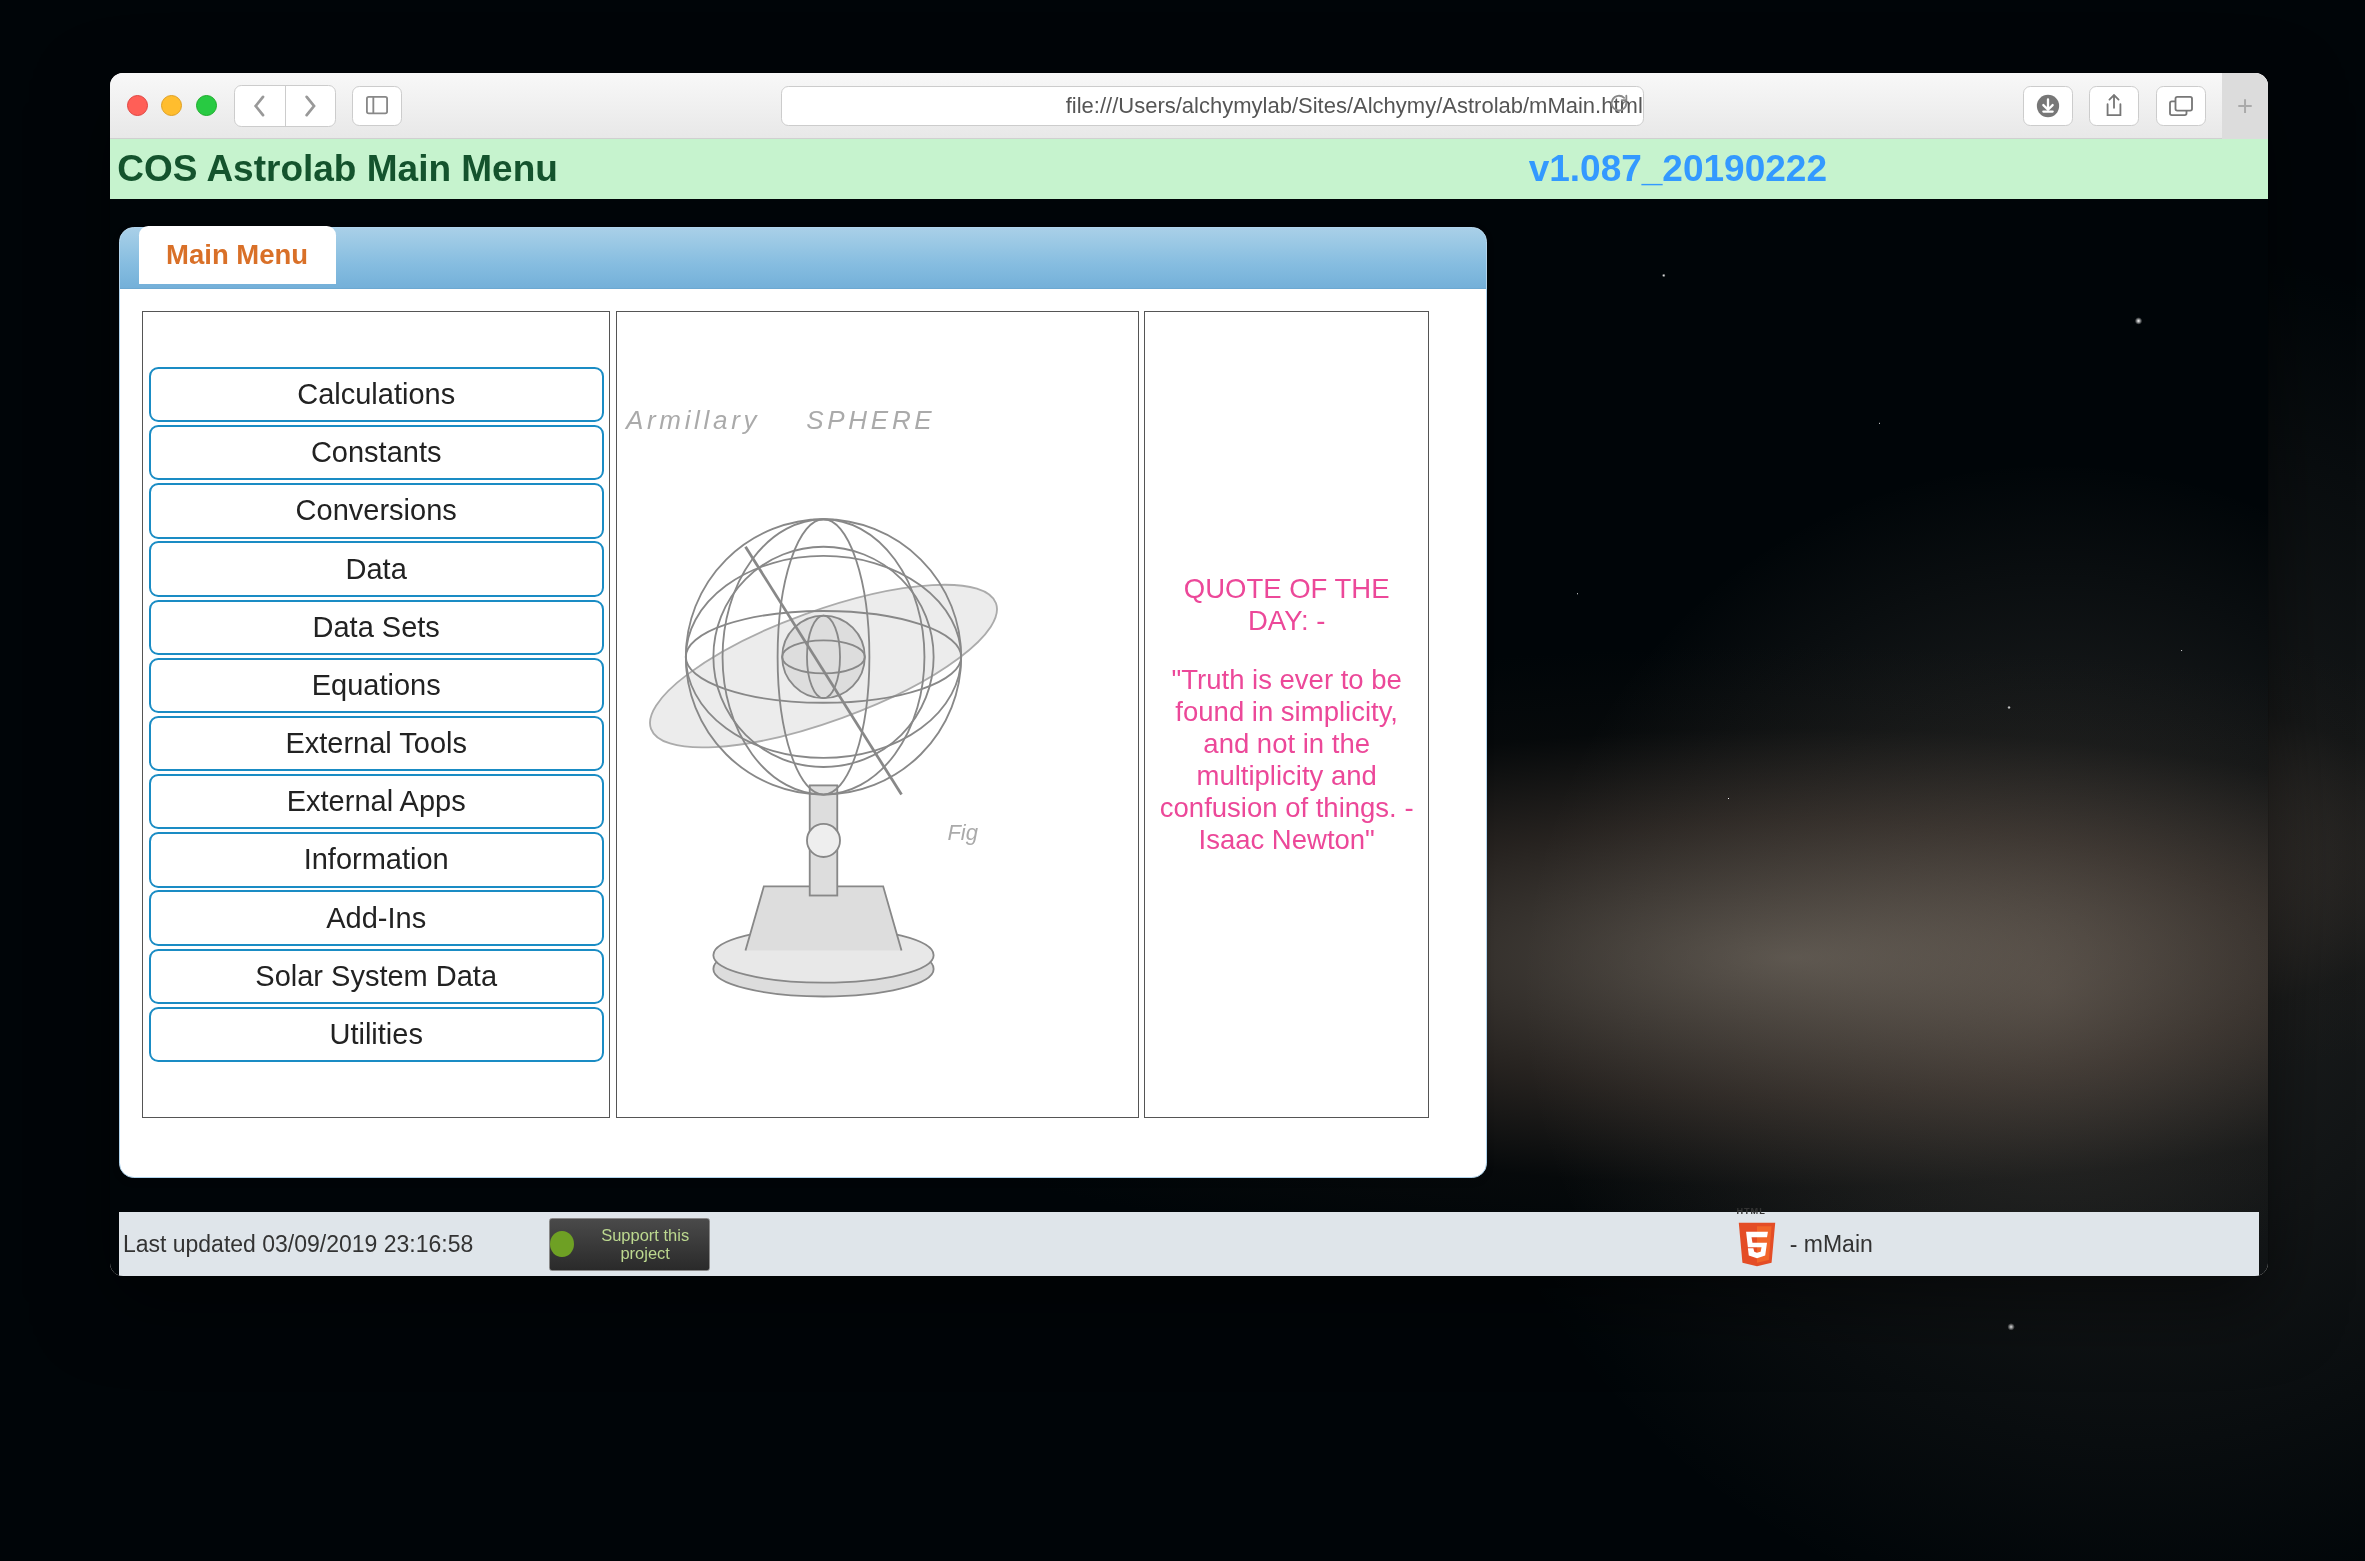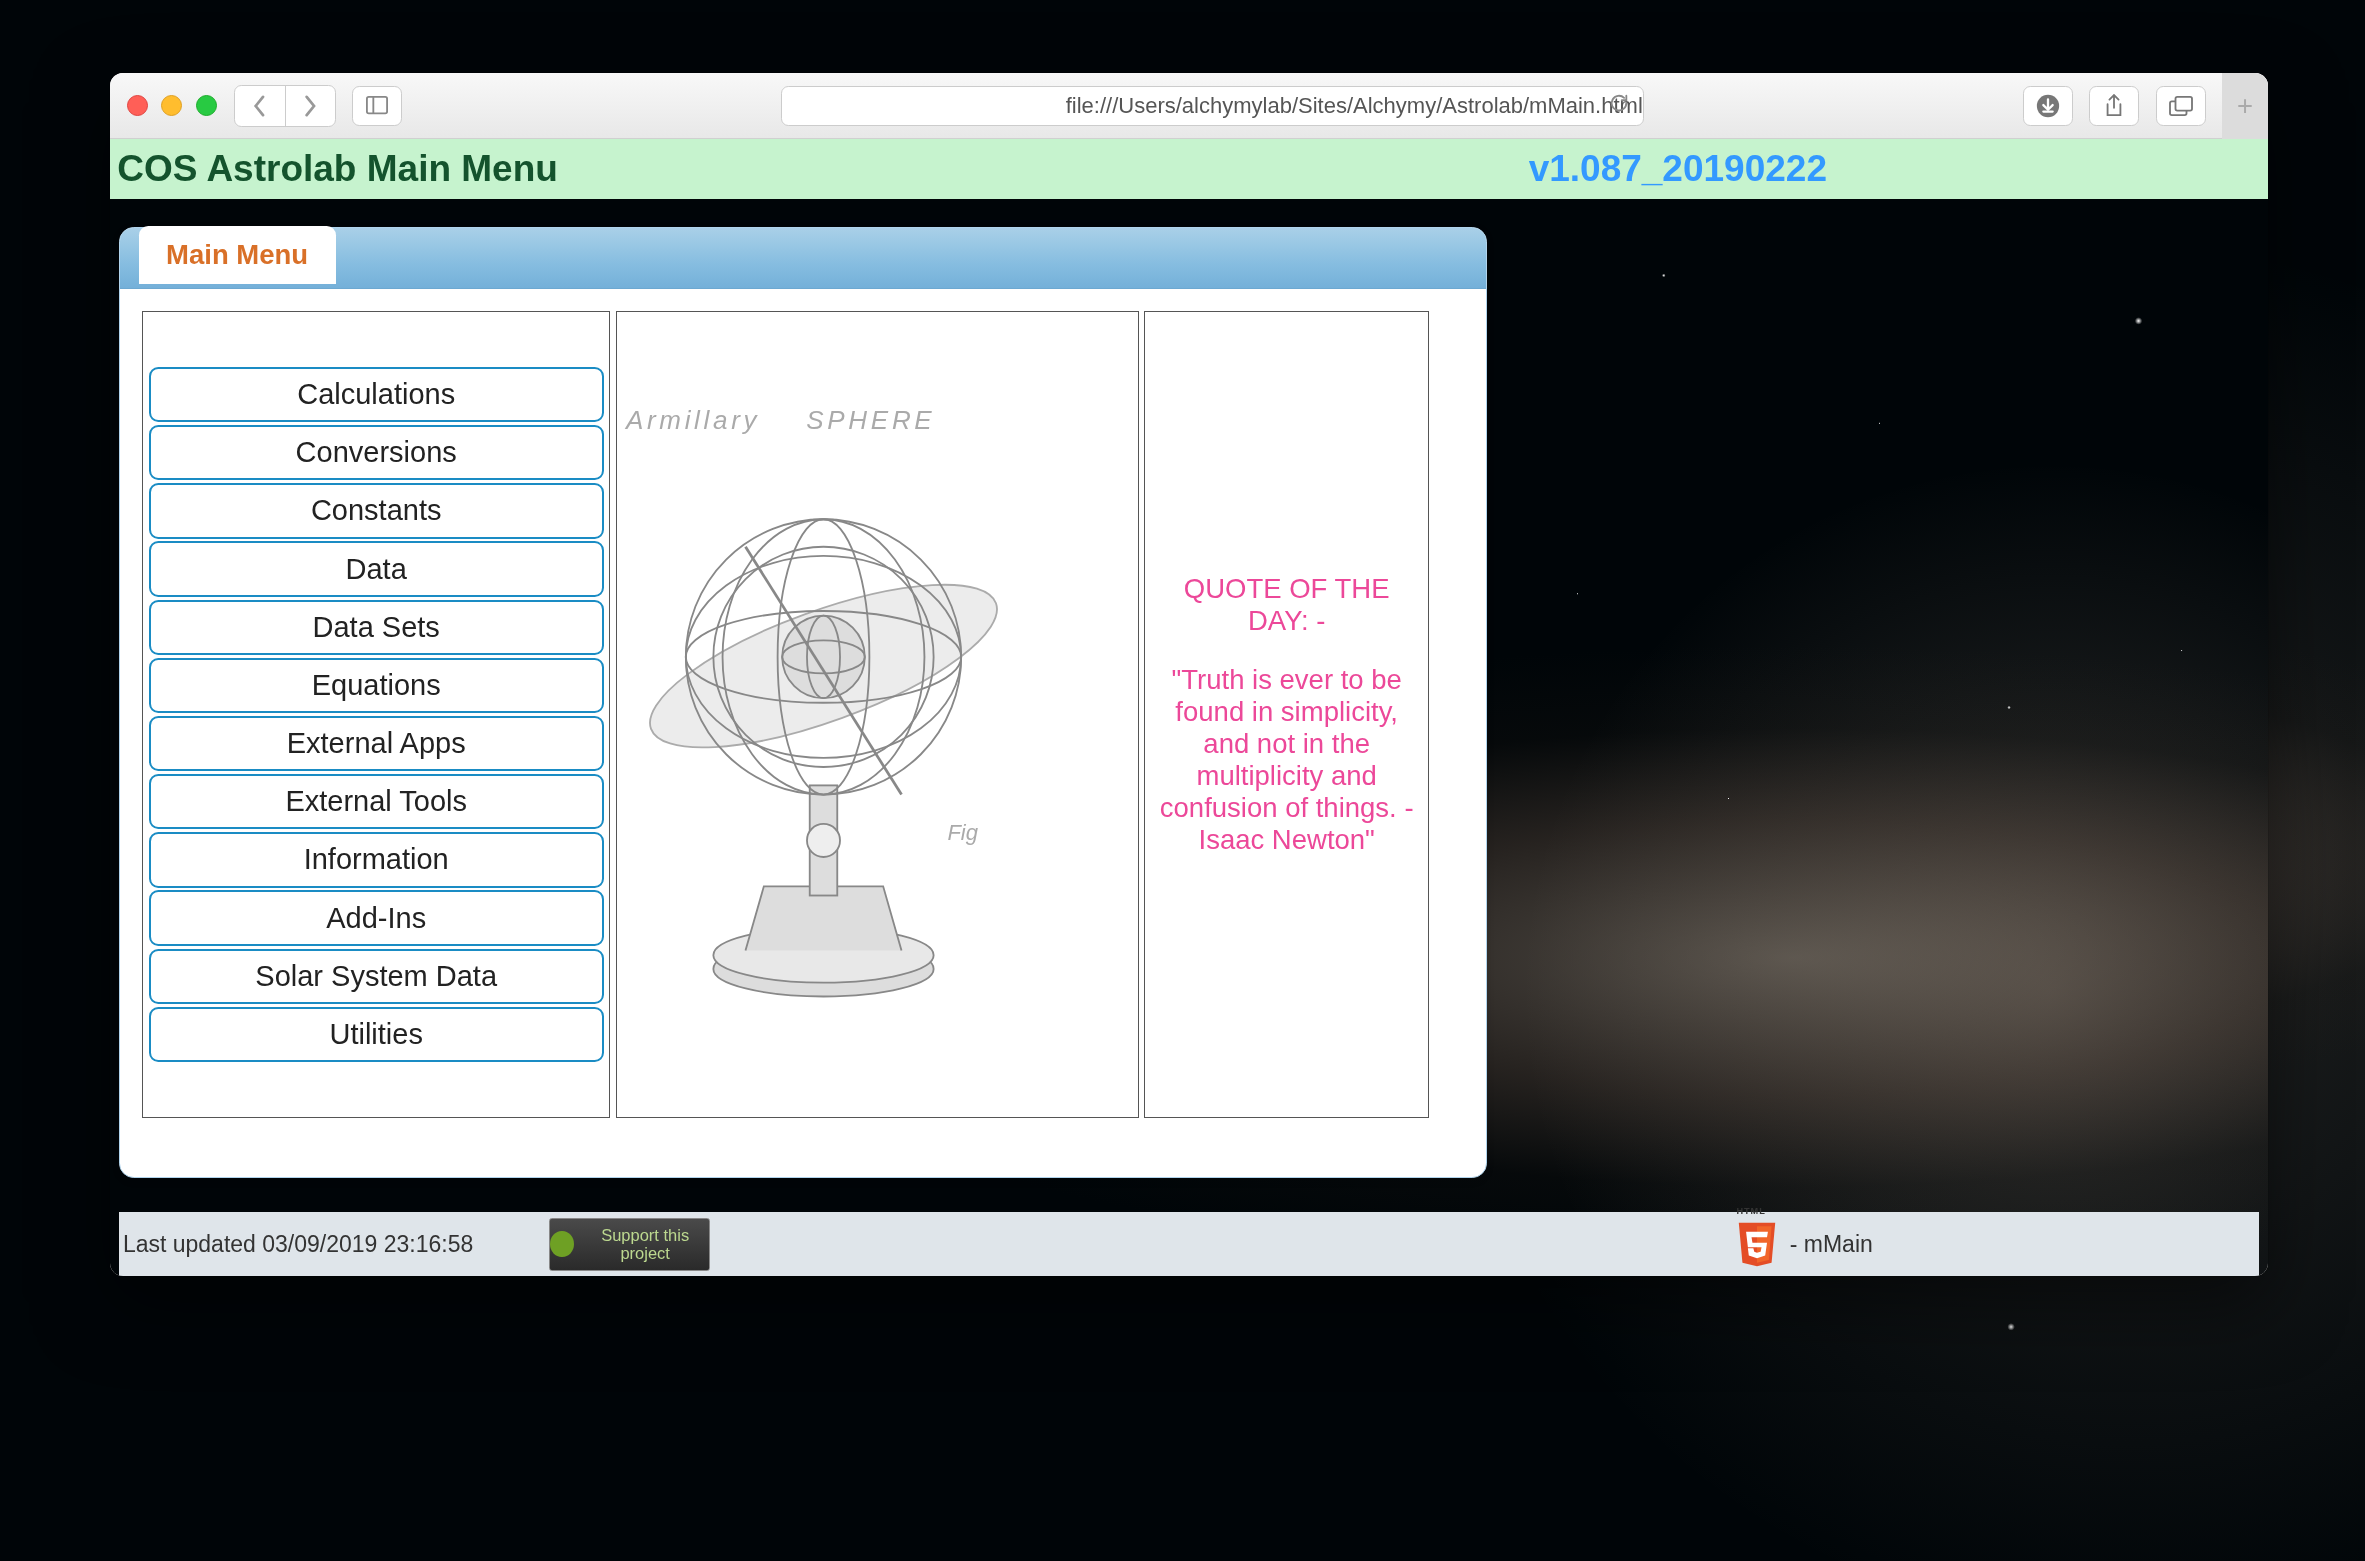--- a/index.html
+++ b/index.html
@@ -482,27 +482,27 @@
 
     <div class="main-panel">
       <div class="tab-strip">
         <div class="tab">Main Menu</div>
       </div>
 
       <div class="panel-body">
 
         <div class="menu-col">
           <div class="menu-button">Calculations</div>
+          <div class="menu-button">Constants</div>
           <div class="menu-button">Conversions</div>
-          <div class="menu-button">Constants</div>
           <div class="menu-button">Data</div>
           <div class="menu-button">Data Sets</div>
           <div class="menu-button">Equations</div>
+          <div class="menu-button">External Tools</div>
           <div class="menu-button">External Apps</div>
-          <div class="menu-button">External Tools</div>
           <div class="menu-button">Information</div>
           <div class="menu-button">Add-Ins</div>
           <div class="menu-button">Solar System Data</div>
           <div class="menu-button">Utilities</div>
         </div>
 
         <div class="image-col">
           <div class="armillary">
             <div class="caption">
               <span>Armillary</span>

